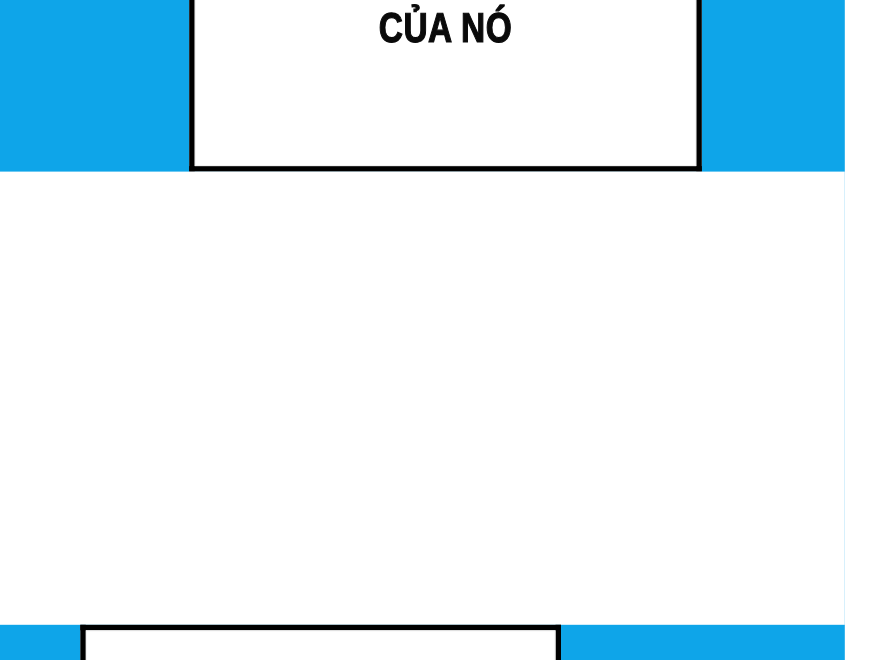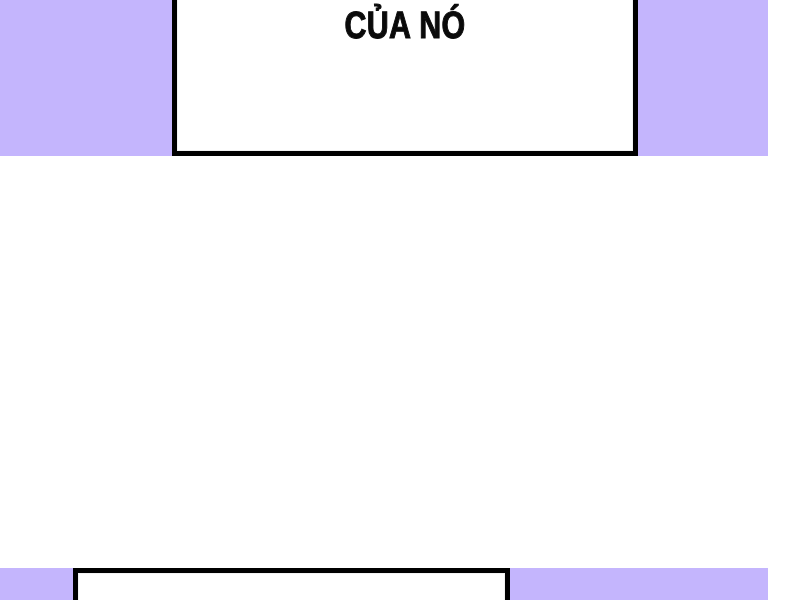--- a/index.html
+++ b/index.html
@@ -12,21 +12,21 @@
     height: 600px;
     background: #ffffff;
     font-family: "Liberation Sans", sans-serif;
     overflow: hidden;
   }
 
   #page {
     position: relative;
     width: 768px;
     height: 600px;
-    background: #c4b5fd;
+    background: #0ea5e9;
     overflow: hidden;
   }
 
   
   .panel {
     position: absolute;
     background: #ffffff;
     border: 5px solid #000000;
     box-sizing: border-box;
   }

